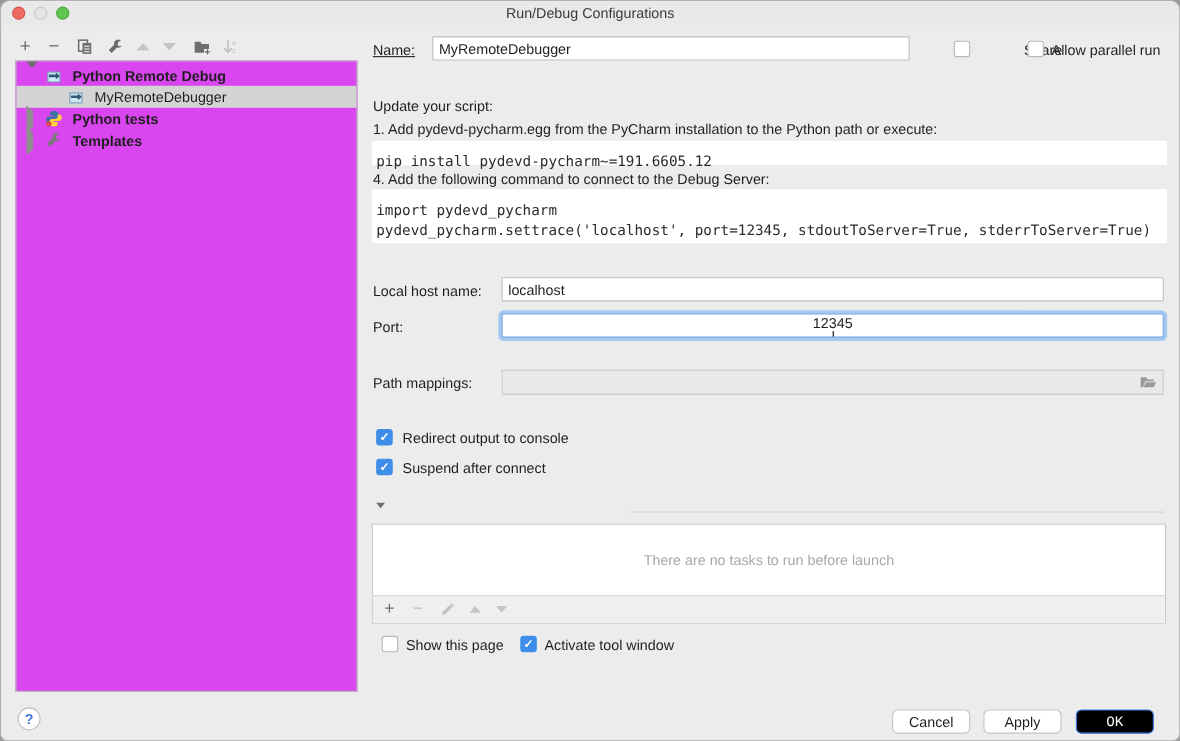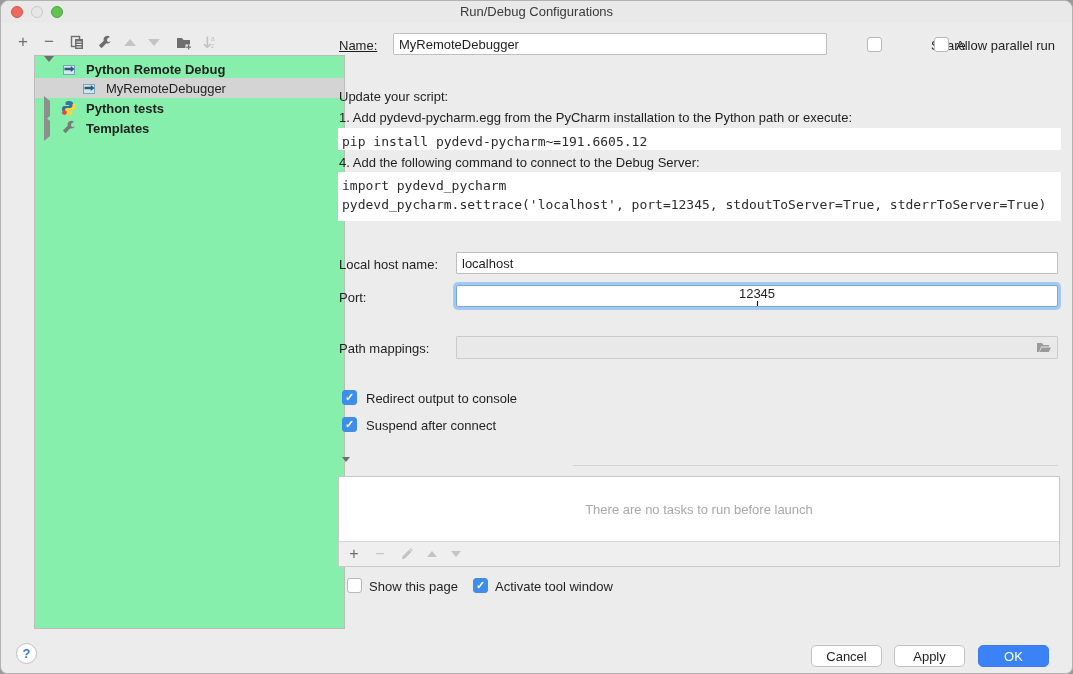--- a/index.html
+++ b/index.html
@@ -14,21 +14,21 @@
   .tl { position:absolute; top:5px; width:12px; height:12px; border-radius:50%; }
   .tl.red   { left:10px; background:#ee6a5f; border:1px solid #d5544a; }
   .tl.gray  { left:30px; background:#e6e6e6; border:1px solid #c9c9c9; }
   .tl.green { left:50px; background:#61c454; border:1px solid #4aa73c; }
   #window-title { position:absolute; top:3px; width:100%; text-align:center; color:#3a3a3a; font-size:13px; }
   
   .tb-icon { position:absolute; top:32px; width:18px; height:18px; display:flex; align-items:center; justify-content:center; color:#6e6e6e; font-size:17px; }
   .tri-up    { width:0; height:0; border-left:6px solid transparent; border-right:6px solid transparent; border-bottom:7px solid #c4c4c4; }
   .tri-down  { width:0; height:0; border-left:6px solid transparent; border-right:6px solid transparent; border-top:7px solid #c4c4c4; }
   
-  #tree-panel { position:absolute; left:13px; top:54px; width:311px; height:574px; background:#86efac; border:1px solid #bcbcbc;margin-left:20px; }
+  #tree-panel { position:absolute; left:13px; top:54px; width:311px; height:574px; background:#d946ef; border:1px solid #bcbcbc; }
   .tree-row { position:absolute; left:0; width:100%; height:20px; display:flex; align-items:center; }
   .tree-row.selected { background:#d4d4d4; }
   .tree-label { margin-left:5px; white-space:nowrap; }
   .tree-label.bold { font-weight:bold; }
   .expander { position:absolute; left:9px; }
   .exp-down { width:0; height:0; border-left:5px solid transparent; border-right:5px solid transparent; border-top:6px solid #6e6e6e; }
   .exp-right { width:0; height:0; border-top:5px solid transparent; border-bottom:5px solid transparent; border-left:6px solid #8e8e8e; }
   .tree-ic { position:absolute; left:26px; width:16px; height:16px; }
   .tree-ic.child { left:46px; }
   .tree-text { position:absolute; left:46px; }
@@ -39,42 +39,42 @@
     position:absolute; background:#ffffff; border:1px solid #bfbfbf; border-radius:1px;
     font-family:"Liberation Sans", sans-serif; font-size:13px; color:#1f1f1f; padding:0 5px; outline:none;
   }
   .fake-field { display:flex; align-items:center; }
   .fake-field.focused { border:1px solid #78a7de; box-shadow:0 0 0 3px #a5c8f1; border-radius:2px; }
   .caret { display:inline-block; width:1px; height:14px; background:#000; margin-left:1px; }
   .fake-field.disabled { background:#e9e9e9; border-color:#cccccc; }
   .codeblock {
     position:absolute; left:337px; width:723px; background:#ffffff;
     font-family:"DejaVu Sans Mono", monospace; font-size:13px; color:#2b2b2b;
-    padding:4px 4px; line-height:19px; white-space:pre;
+    padding:10px 4px; line-height:19px; white-space:pre;
   }
   
   .cb { position:absolute; width:15px; height:15px; border-radius:3px; background:#ffffff; border:1px solid #b8b8b8; }
   .cb.checked { background:#3e8de8; border-color:#3e8de8; color:#ffffff; font-size:11px; font-weight:bold; display:flex; align-items:center; justify-content:center; }
   
   #bl-line { position:absolute; height:1px; background:#d2d2d2; }
   #task-box { position:absolute; left:337px; top:475px; width:722px; height:91px; border:1px solid #c9c9c9; background:#ffffff; }
   #task-empty { position:absolute; top:0; left:0; width:100%; height:64px; display:flex; align-items:center; justify-content:center; color:#a8a8a8; }
   #task-toolbar { position:absolute; left:0; bottom:0; width:100%; height:25px; background:#efefef; border-top:1px solid #d5d5d5; }
   .task-tb-icon { position:absolute; top:3px; width:18px; height:18px; display:flex; align-items:center; justify-content:center; color:#6e6e6e; font-size:16px; }
   .task-tb-icon.dis { color:#c2c2c2; }
   .tri-up-sm { width:0; height:0; border-left:5px solid transparent; border-right:5px solid transparent; border-bottom:6px solid #c4c4c4; }
   .tri-down-sm { width:0; height:0; border-left:5px solid transparent; border-right:5px solid transparent; border-top:6px solid #c4c4c4; }
   .tri-down-dk { width:0; height:0; border-left:4px solid transparent; border-right:4px solid transparent; border-top:5px solid #6e6e6e; }
   
   .btn {
     position:absolute; top:644px; width:71px; height:22px; border-radius:5px;
     background:#ffffff; border:1px solid #c3c3c3; font-size:13px; color:#1f1f1f;
     display:flex; align-items:center; justify-content:center; font-family:"Liberation Sans", sans-serif;
   }
-  .btn.primary { background:#3b82f6; border-color:#3d7deb; color:#ffffff; }
+  .btn.primary { background:#000000; border-color:#3d7deb; color:#ffffff;font-family:Liberation Mono, monospace; }
   #help-btn { position:absolute; left:15px; top:642px; width:21px; height:21px; border-radius:50%;
     background:#ffffff; border:1px solid #c0c0c0; color:#3b77d8; font-weight:bold; font-size:13px;
     display:flex; align-items:center; justify-content:center; }
   svg { display:block; }
 </style>
 </head>
 <body>
 
 <div id="window">
 

